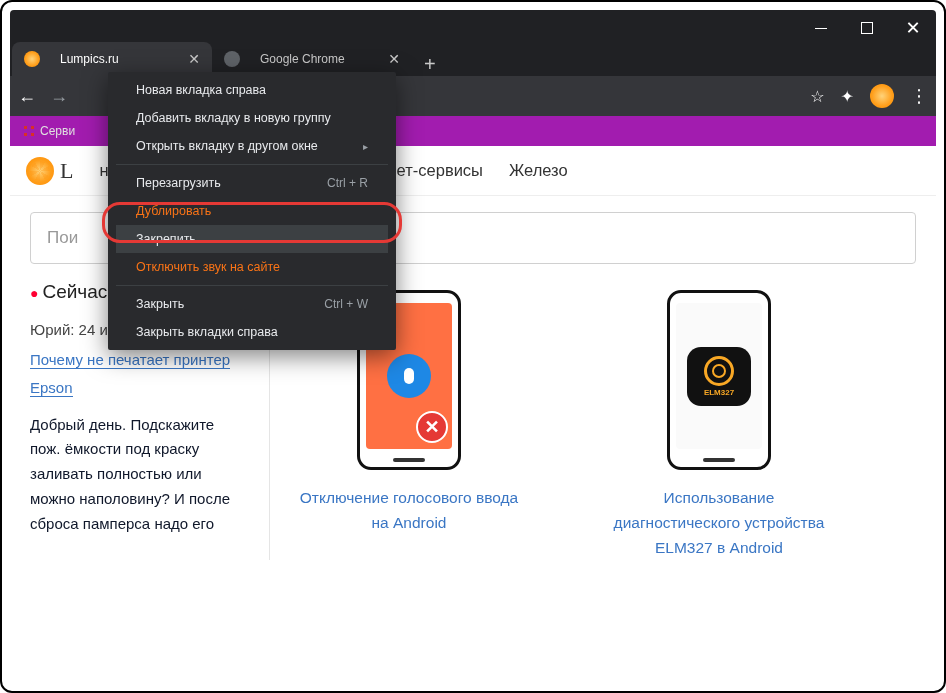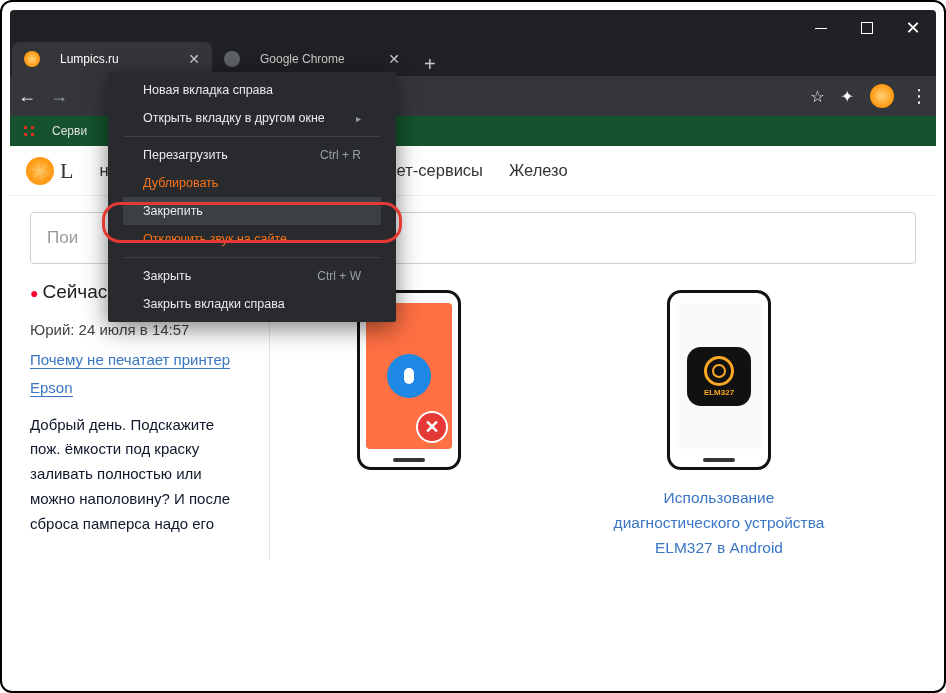--- a/index.html
+++ b/index.html
@@ -22,21 +22,21 @@
 .newtab { color: #c9c9c9; font-size: 20px; padding: 0 12px; }
 .toolbar { height: 40px; background: #35363a; display: flex; align-items: center; padding: 0 8px; gap: 10px; }
 .toolbar .nav { color: #9aa0a6; font-size: 18px; display: flex; gap: 14px; }
 .toolbar .nav span.enabled { color: #fff; }
 .toolbar .omni { flex: 1; }
 .toolbar .right { display: flex; align-items: center; gap: 16px; }
 .toolbar .star { color: #fff; font-size: 16px; }
 .toolbar .puzzle { color: #fff; font-size: 16px; }
 .toolbar .avatar { width: 24px; height: 24px; border-radius: 50%; background: radial-gradient(circle at center, #ffd37a 0%, #ff9e1a 60%, #ff8c00 100%); }
 .toolbar .menu3 { color: #fff; font-size: 18px; }
-.bookmarks { height: 30px; background: #14532d; display: flex; align-items: center; padding: 0 12px; gap: 16px; color: #e0e0e0; font-size: 12px; }
+.bookmarks { height: 30px; background: #a21caf; display: flex; align-items: center; padding: 0 12px; gap: 4px; color: #e0e0e0; font-size: 12px; }
 .bookmarks .grid-icon { width: 14px; height: 14px; background:
   radial-gradient(circle, #d93025 2px, transparent 2px) 0 0/7px 7px,
   radial-gradient(circle, #1a73e8 2px, transparent 2px) 7px 0/7px 7px,
   radial-gradient(circle, #fbbc04 2px, transparent 2px) 0 7px/7px 7px,
   radial-gradient(circle, #34a853 2px, transparent 2px) 7px 7px/7px 7px; }
 .content { flex: 1; background: #fff; overflow: hidden; position: relative; }
 .nav-site { height: 50px; display: flex; align-items: center; gap: 26px; padding: 0 16px; font-size: 16.5px; color: #333; border-bottom: 1px solid #eee; }
 .logo { display: flex; align-items: center; gap: 6px; }
 .logo .circle { width: 28px; height: 28px; border-radius: 50%; background: radial-gradient(circle at center, #ffd37a 0%, #ff9e1a 55%, #ff8c00 100%); position: relative; }
 .logo .circle::after { content: ""; position: absolute; inset: 4px; border-radius: 50%; background: repeating-conic-gradient(#ff8c00 0 30deg, transparent 30deg 60deg); opacity: .25; }
@@ -59,21 +59,21 @@
 .mic::before { content: ""; width: 10px; height: 16px; background: #fff; border-radius: 5px; }
 .xbadge { position: absolute; right: 10px; bottom: 24px; width: 32px; height: 32px; border-radius: 50%; background: #e53935; display: flex; align-items: center; justify-content: center; color: #fff; font-weight: bold; font-size: 18px; border: 2px solid #fff; }
 .phone .screen2 { position: absolute; inset: 10px 6px 18px 6px; background: #fafafa; border-radius: 4px; display: flex; align-items: center; justify-content: center; }
 .elm { width: 64px; height: 59px; border-radius: 14px; background: #111; display: flex; flex-direction: column; align-items: center; justify-content: center; gap: 2px; }
 .elm .ring { width: 30px; height: 30px; border: 3px solid #f9a825; border-radius: 50%; position: relative; }
 .elm .ring::after { content: ""; position: absolute; inset: 5px; border: 2px solid #f9a825; border-radius: 50%; }
 .elm .lbl { color: #f9a825; font-size: 8px; font-weight: bold; }
 .phone .bar { position: absolute; bottom: 5px; left: 50%; transform: translateX(-50%); width: 32px; height: 4px; background: #333; border-radius: 2px; }
 .card-title { color: #3a76c4; font-size: 15.5px; line-height: 1.6; }
 
-.ctx { position: absolute; left: 98px; top: 62px; width: 288px; background: #292a2d; color: #e8eaed; font-size: 12.5px; box-shadow: 0 6px 24px rgba(0,0,0,.5); border-radius: 2px; padding: 4px 15px; z-index: 50; }
+.ctx { position: absolute; left: 98px; top: 62px; width: 288px; background: #292a2d; color: #e8eaed; font-size: 12.5px; box-shadow: 0 6px 24px rgba(0,0,0,.5); border-radius: 2px; padding: 4px 8px; z-index: 50; }
 .ctx .item { height: 28px; display: flex; align-items: center; padding: 0 20px; justify-content: space-between; }
 .ctx .item.sub::after { content: "▸"; font-size: 10px; color: #9aa0a6; }
 .ctx .item.disabled { color: #f97316; }
 .ctx hr { border: none; border-top: 1px solid #3c4043; margin: 4px 0; }
 .ctx .shortcut { color: #9aa0a6; font-size: 12px; }
 .ctx .hl { background: #3c4043; }
 .highlight-ring { position: absolute; left: 92px; top: 192px; width: 300px; height: 41px; border: 3px solid #e53935; border-radius: 18px; z-index: 60; pointer-events: none; }
 </style>
 </head>
 <body>
@@ -149,20 +149,21 @@
         <div class="main">
           <div class="cards">
             <div class="card">
               <div class="phone">
                 <div class="screen1">
                   <div class="mic"></div>
                 </div>
                 <div class="xbadge">✕</div>
                 <div class="bar"></div>
               </div>
+              <div class="card-title">Отключение голосового ввода на Android</div>
             </div>
             <div class="card">
               <div class="phone">
                 <div class="screen2">
                   <div class="elm">
                     <div class="ring"></div>
                     <div class="lbl">ELM327</div>
                   </div>
                 </div>
                 <div class="bar"></div>
@@ -171,20 +172,23 @@
             </div>
           </div>
         </div>
       </div>
     </div>
 
     <div class="ctx">
       <div class="item">
           <span>Новая вкладка справа</span>
         </div>
+      <div class="item">
+          <span>Добавить вкладку в новую группу</span>
+        </div>
       <div class="item sub">
           <span>Открыть вкладку в другом окне</span>
         </div>
       <hr>
       <div class="item">
           <span>Перезагрузить</span>
           <span class="shortcut">Ctrl + R</span>
         </div>
       <div class="item disabled">
           <span>Дублировать</span>

